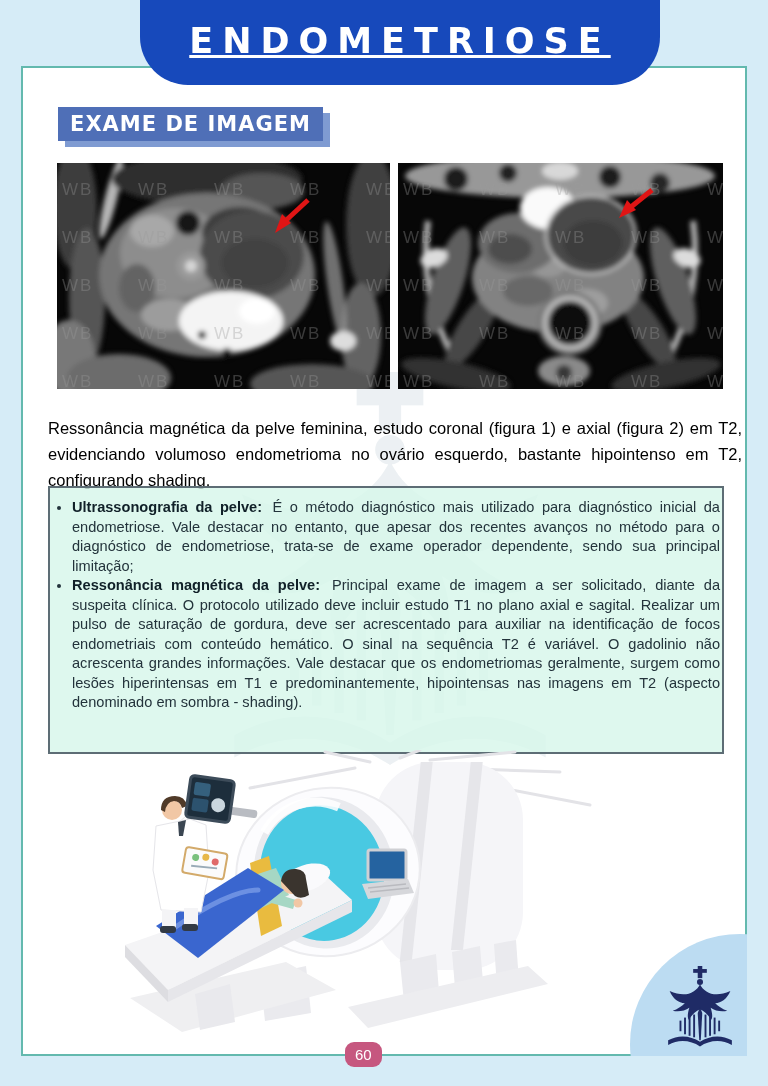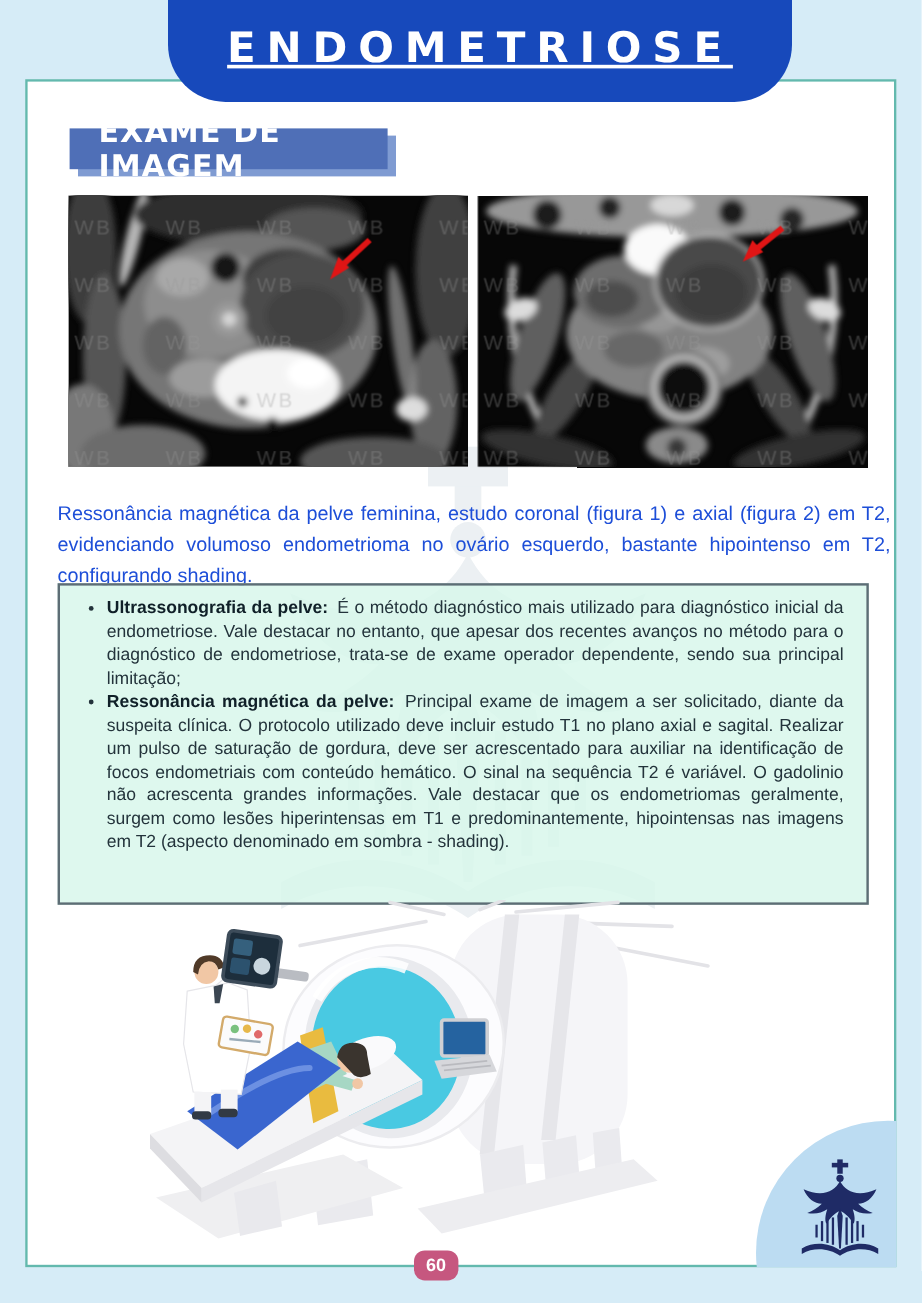--- a/index.html
+++ b/index.html
@@ -33,47 +33,46 @@
   .banner h1{
     margin:0 0 24px 0;color:#ffffff;font-size:35px;font-weight:800;
     letter-spacing:9px;font-family:"DejaVu Sans","Liberation Sans",sans-serif;text-decoration:underline;
   }
   .section-label{
     position:absolute;left:58px;top:107px;width:265px;height:34px;
     background:#4f6fb7;box-shadow:7px 6px 0 #7f9bd2;z-index:2;
     display:flex;align-items:center;justify-content:center;
   }
   .section-label span{
-    color:#ffffff;font-weight:bold;font-size:25px;letter-spacing:1px;
+    color:#ffffff;font-weight:bold;font-size:21px;letter-spacing:1px;
     font-family:"DejaVu Sans","Liberation Sans",sans-serif;
-    margin-left:24px;
   }
   .fig{position:absolute;top:163px;z-index:1;}
   .fig svg{display:block;}
   #fig1{left:57px;}
   #fig2{left:398px;}
   .caption{
     position:absolute;left:48px;top:398px;width:694px;z-index:1;
-    font-size:16.5px;line-height:1.6;color:#1d4ed8;text-align:justify;
+    font-size:16.5px;line-height:1.6;color:#000000;text-align:justify;
   }
   .info-box{
     position:absolute;left:48px;top:486px;width:676px;height:268px;box-sizing:border-box;
     background:rgba(215,247,234,0.82);border:2px solid #5d6d75;z-index:1;
-    padding:10px 19px;overflow:hidden;
+    padding:10px 2px;overflow:hidden;
   }
   .info-box ul{margin:0;padding:0 0 0 20px;}
   .info-box li{
     font-size:14.6px;line-height:1.34;color:#23333b;text-align:justify;
   }
   .info-box li + li{margin-top:0;}
   .info-box b{color:#102028;margin-right:3px;}
   .illustration{position:absolute;left:100px;top:750px;width:512px;height:292px;z-index:1;}
   .page-badge{
     position:absolute;left:345px;top:1042px;z-index:6;
-    background:#c6577f;color:#ffffff;font-weight:bold;font-size:15px;
+    background:#c6577f;color:#ffffff;font-weight:normal;font-size:15px;
     padding:4px 10px;border-radius:9px;
   }
 </style>
 </head>
 <body>
 
 <div>
 
   <div class="frame"></div>
 

